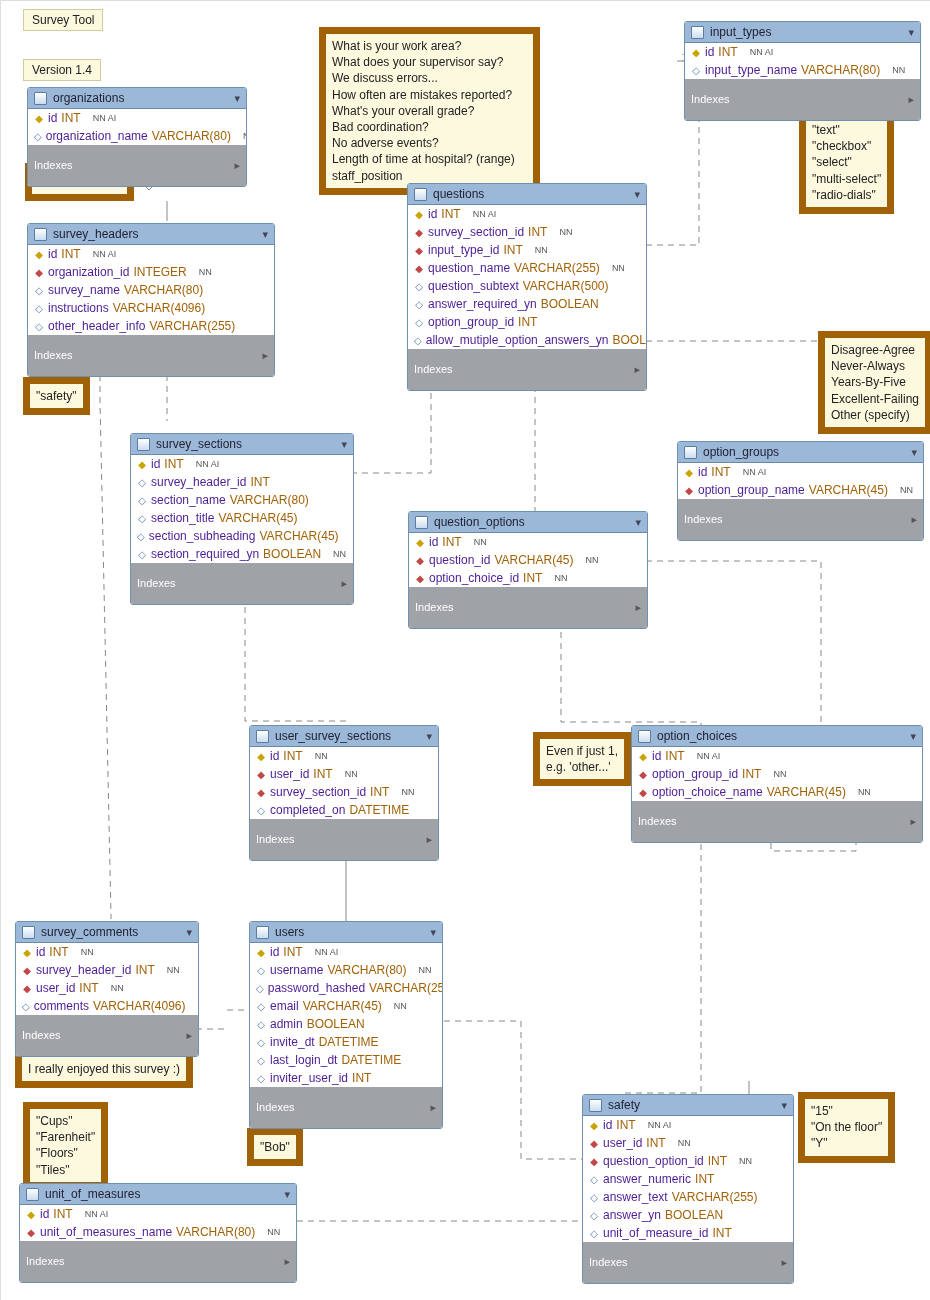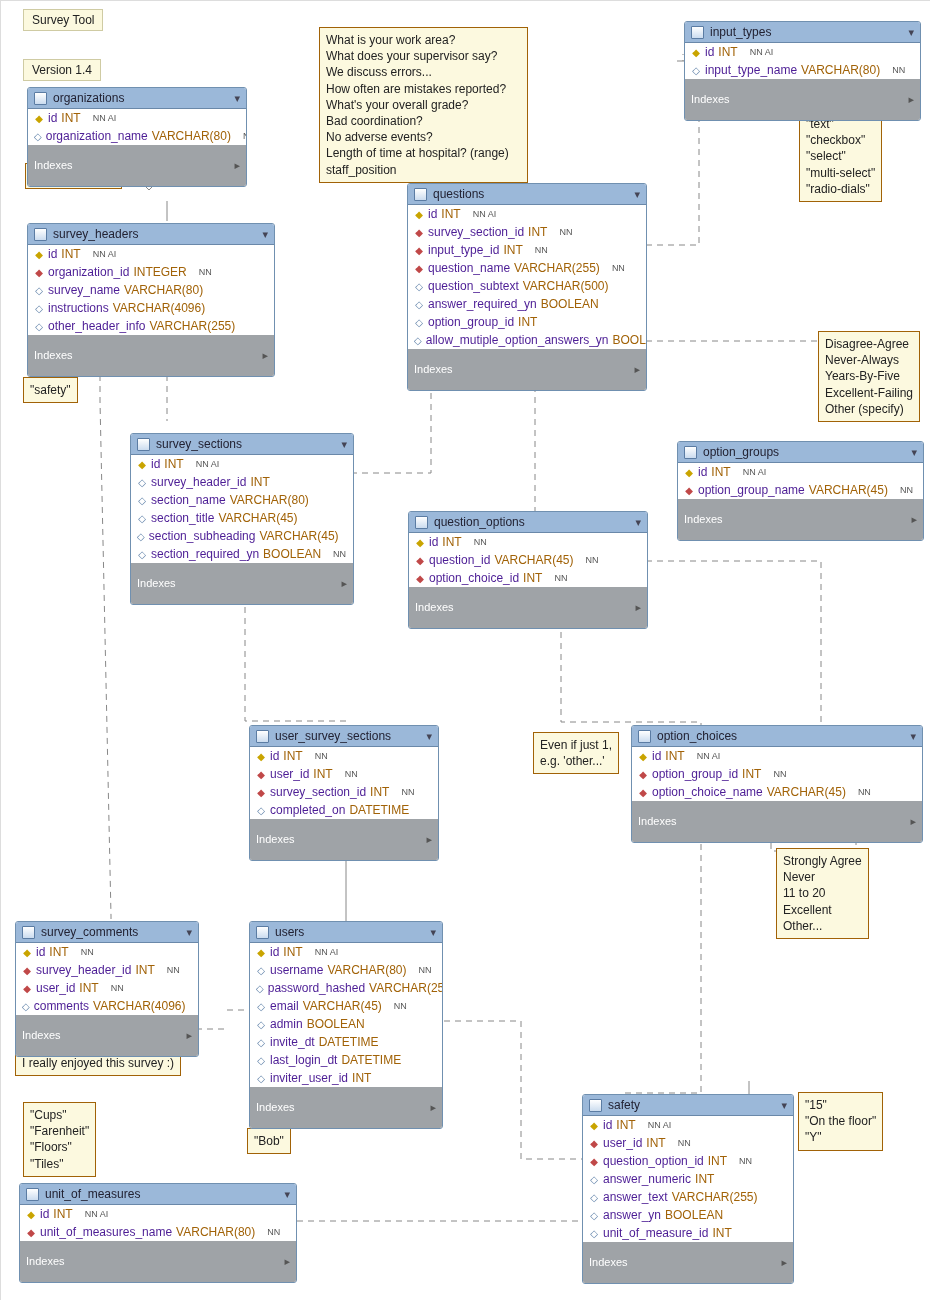--- a/index.html
+++ b/index.html
@@ -1,17 +1,17 @@
 <!DOCTYPE html>
 <html><head>
 <meta charset="utf-8">
 <style>
   html,body{margin:0;padding:0;font-family:Helvetica,Arial,sans-serif;font-size:12px;color:#222;background:#fff}
   .canvas{position:relative;width:930px;height:1300px;border:1px solid #ddd}
-  .note{position:absolute;background:#fcf9df;border:1px solid #a16207;padding:4px 6px;font-size:12px;line-height:1.35;white-space:pre}
+  .note{position:absolute;background:#fcf9df;border:7px solid #a16207;padding:4px 6px;font-size:12px;line-height:1.35;white-space:pre}
   .title{position:absolute;background:#fcf9df;border:1px solid #cfcba3;padding:3px 8px;font-size:12px}
   .title.sub{font-size:12px;margin-top:20px}
   .entity{position:absolute;border:1px solid #7090b0;background:#fff;border-radius:3px;overflow:hidden;box-shadow:0 0 0 rgba(0,0,0,0)}
   .ent-head{background:#9bb8d9;border-bottom:1px solid #6a88a9;padding:3px 6px;display:flex;align-items:center;gap:6px}
   .ent-head .grid-ico{width:11px;height:11px;border:1px solid #5b7ca3;background:linear-gradient(#fff,#cbdcef);border-radius:1px}
   .ent-head .name{font-weight:normal;color:#223}
   .ent-head .chev{margin-left:auto;color:#445;font-size:11px}
   .ent-body{background:#fff}
   .row{display:flex;gap:4px;align-items:center;padding:2px 6px;font-size:12px;white-space:nowrap}
   .row .ico{width:10px;display:inline-block;text-align:center;font-size:10px}
@@ -72,25 +72,20 @@
 "select"
 "multi-select"
 "radio-dials"</div>
   <div class="note" style="left:817px;top:330px">Disagree-Agree
 Never-Always
 Years-By-Five
 Excellent-Failing
 Other (specify)</div>
   <div class="note" style="left:532px;top:731px">Even if just 1,
 e.g. 'other...'</div>
-  <div class="note" style="left:775px;top:847px">Strongly Agree
-Never
-11 to 20
-Excellent
-Other...</div>
   <div class="note" style="left:797px;top:1091px">"15"
 "On the floor"
 "Y"</div>
   <div class="note" style="left:22px;top:1101px">"Cups"
 "Farenheit"
 "Floors"
 "Tiles"</div>
   <div class="note" style="left:246px;top:1127px">"Bob"</div>
   <div class="note" style="left:14px;top:1049px">I really enjoyed this survey :)</div>
 

